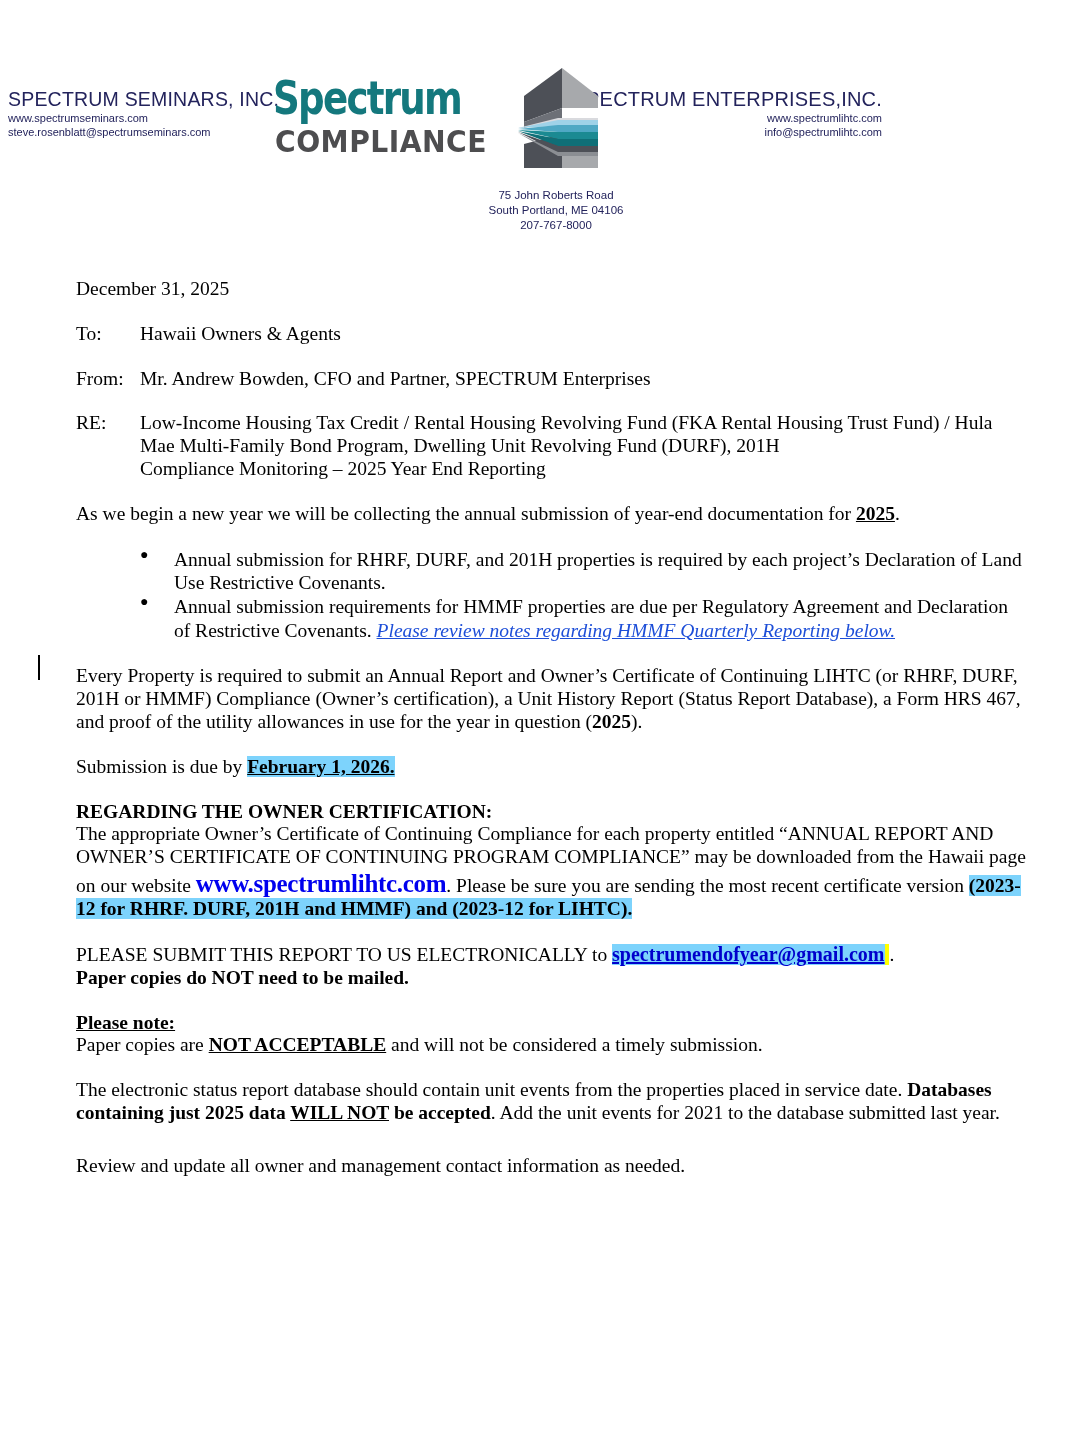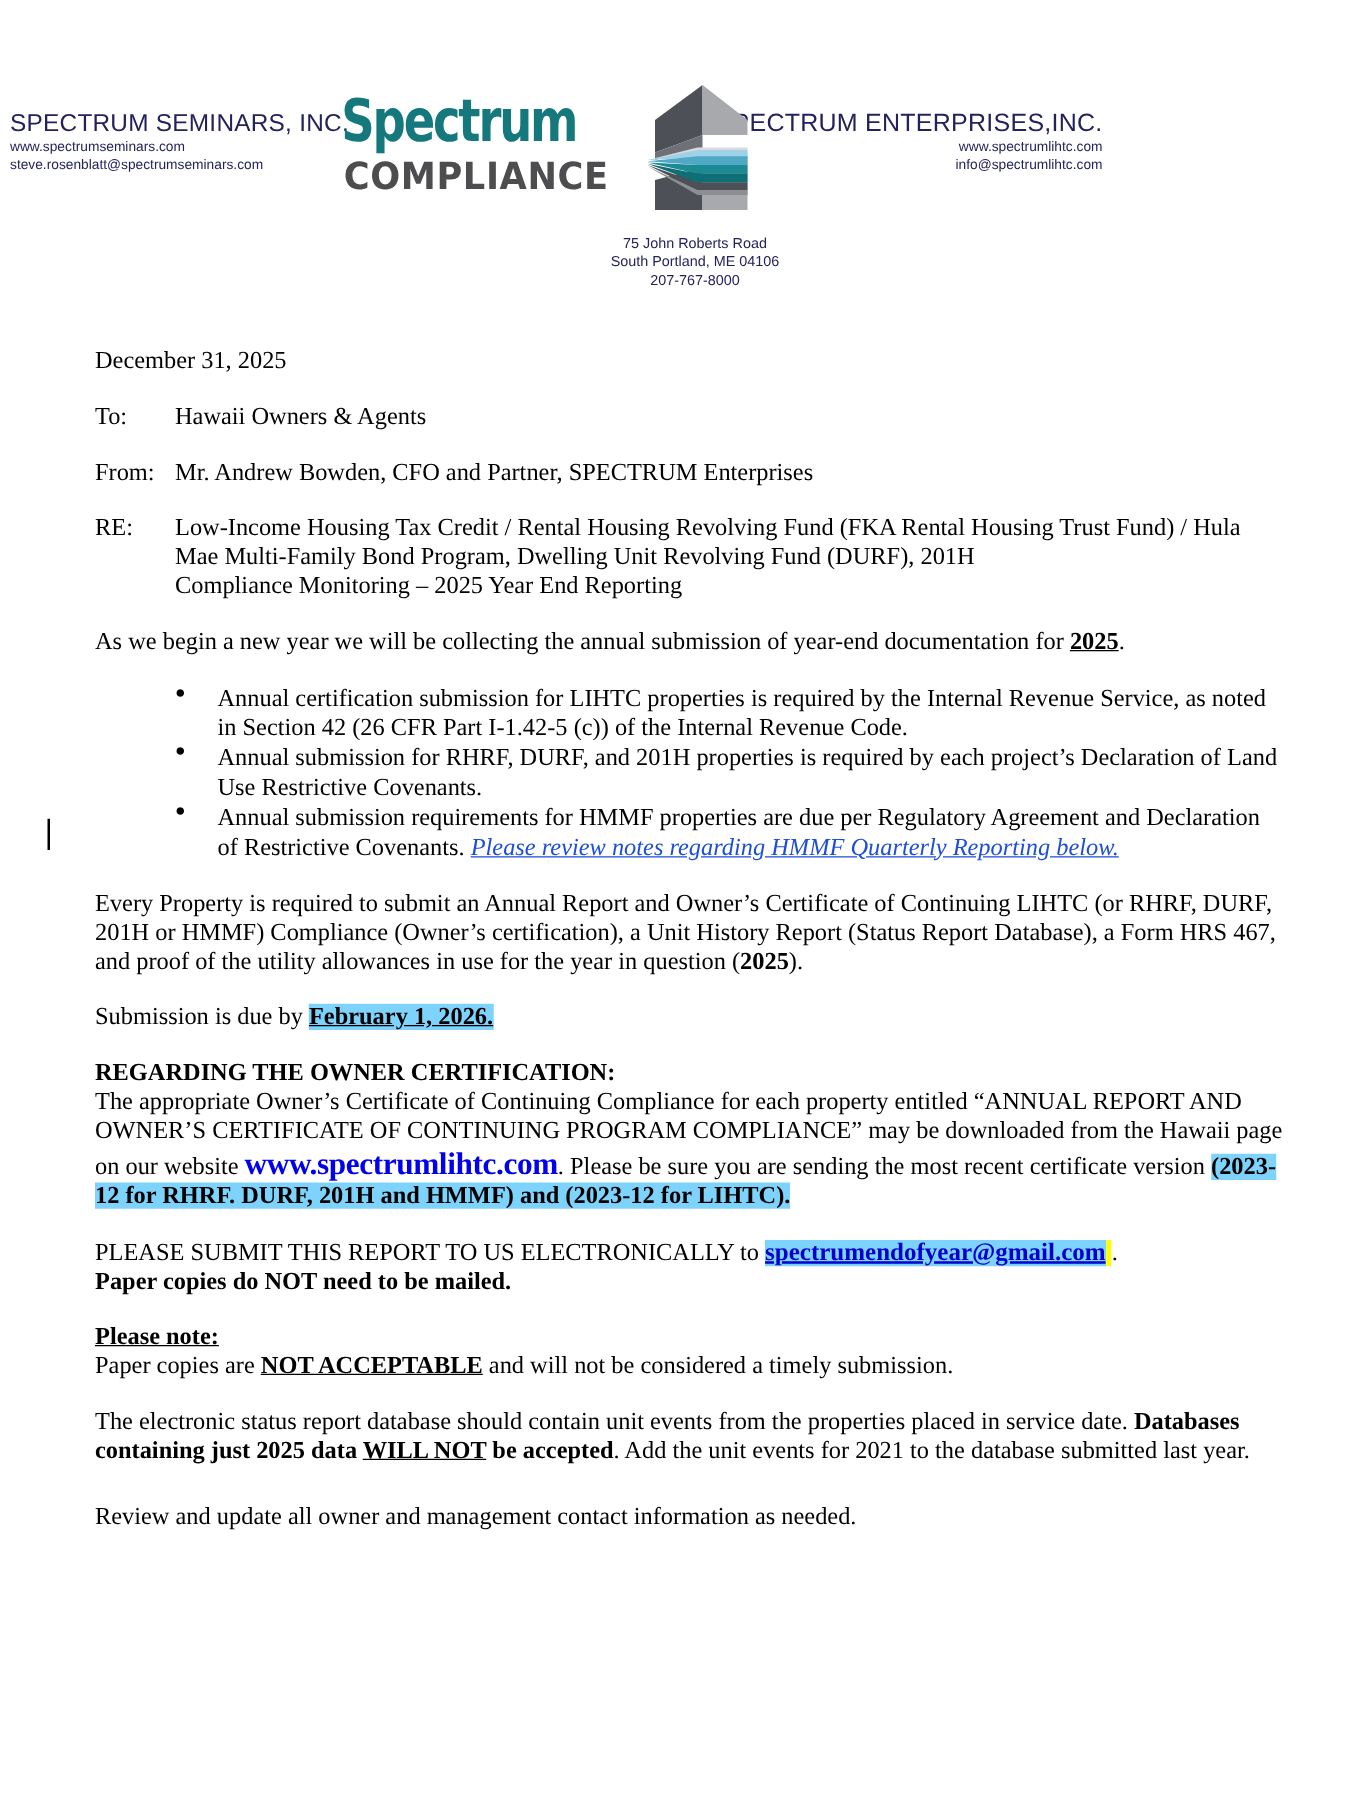--- a/index.html
+++ b/index.html
@@ -293,21 +293,20 @@
     </div>
   </div>
 
   <div class="gap-md"></div>
 
   <div class="p"><span>As we begin a new year we will be collecting the annual submission of year-end documentation for </span><span class="bu">2025</span><span>.</span></div>
 
   <div class="gap-md"></div>
 
   <ul class="bullets">
-    <li><span>Annual certification submission for LIHTC properties is required by the Internal Revenue Service, as noted in Section 42 (26 CFR Part I-1.42-5 (c)) of the Internal Revenue Code.</span></li>
     <li><span>Annual submission for RHRF, DURF, and 201H properties is required by each project’s Declaration of Land Use Restrictive Covenants.</span></li>
     <li><span>Annual submission requirements for HMMF properties are due per Regulatory Agreement and Declaration of Restrictive Covenants. </span><span class="red-it">Please review notes regarding HMMF Quarterly Reporting below.</span></li>
   </ul>
 
   <div class="gap-md"></div>
 
   <div class="p"><span>Every Property is required to submit an Annual Report and Owner’s Certificate of Continuing LIHTC (or RHRF, DURF, 201H or HMMF) Compliance (Owner’s certification), a Unit History Report (Status Report Database), a Form HRS 467, and proof of the utility allowances in use for the year in question (</span><span class="b">2025</span><span>).</span></div>
 
   <div class="gap-md"></div>
 

